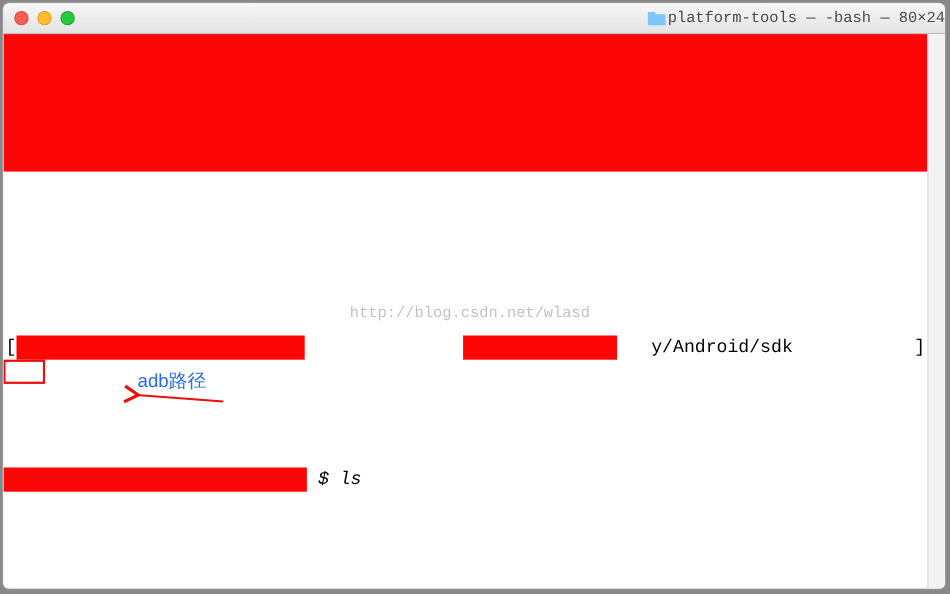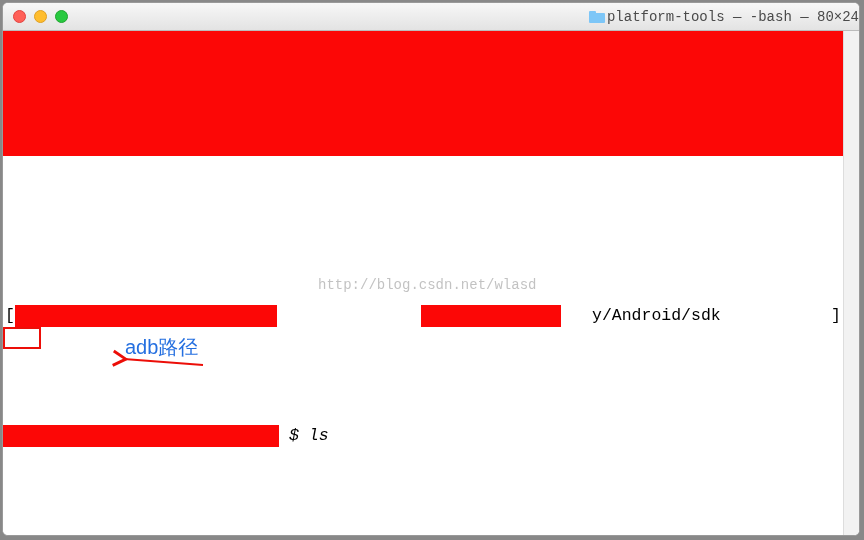--- a/index.html
+++ b/index.html
@@ -123,21 +123,21 @@
     .arrow svg { overflow: visible; }
     .adb-box {
       position: absolute;
       border: 2px solid #ec0e08;
       pointer-events: none;
     }
     .label {
       position: absolute;
       color: #246fe0;
       font-family: "PingFang SC","Heiti SC",sans-serif;
-      font-size: 20px;
+      font-size: 17px;
     }
   </style>
 </head>
 <body>
 
 <div class="window">
   <div class="titlebar">
     <div class="traffic-lights">
       <div class="light close"></div>
       <div class="light min"></div>

